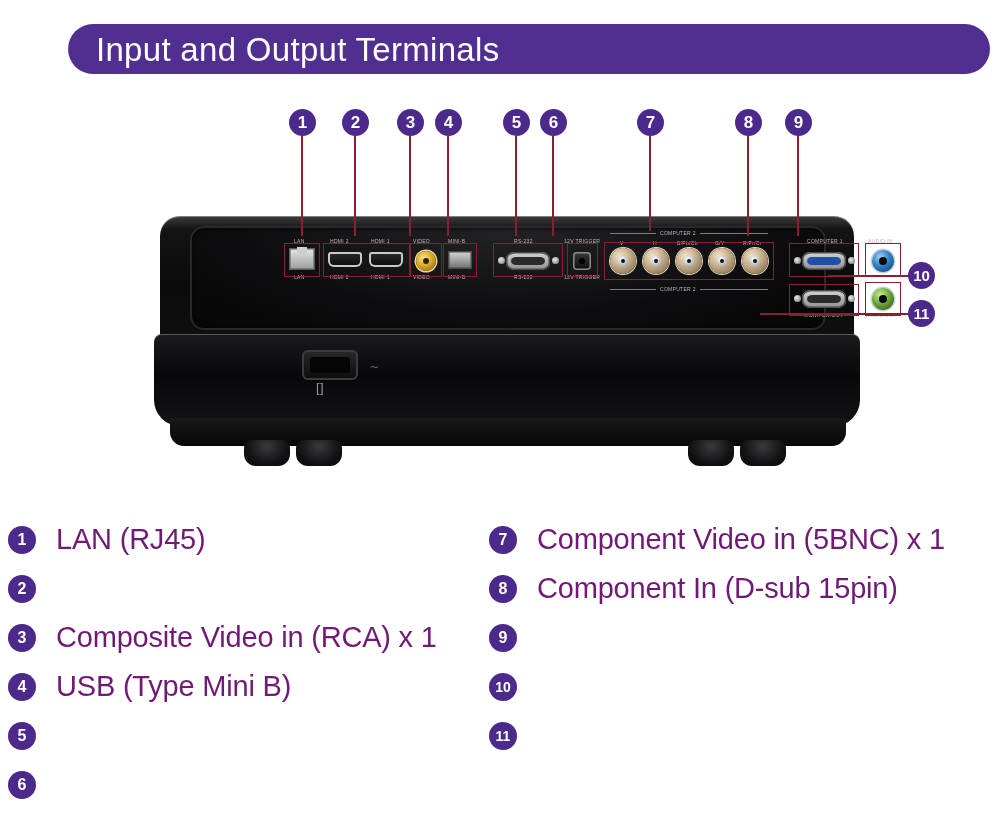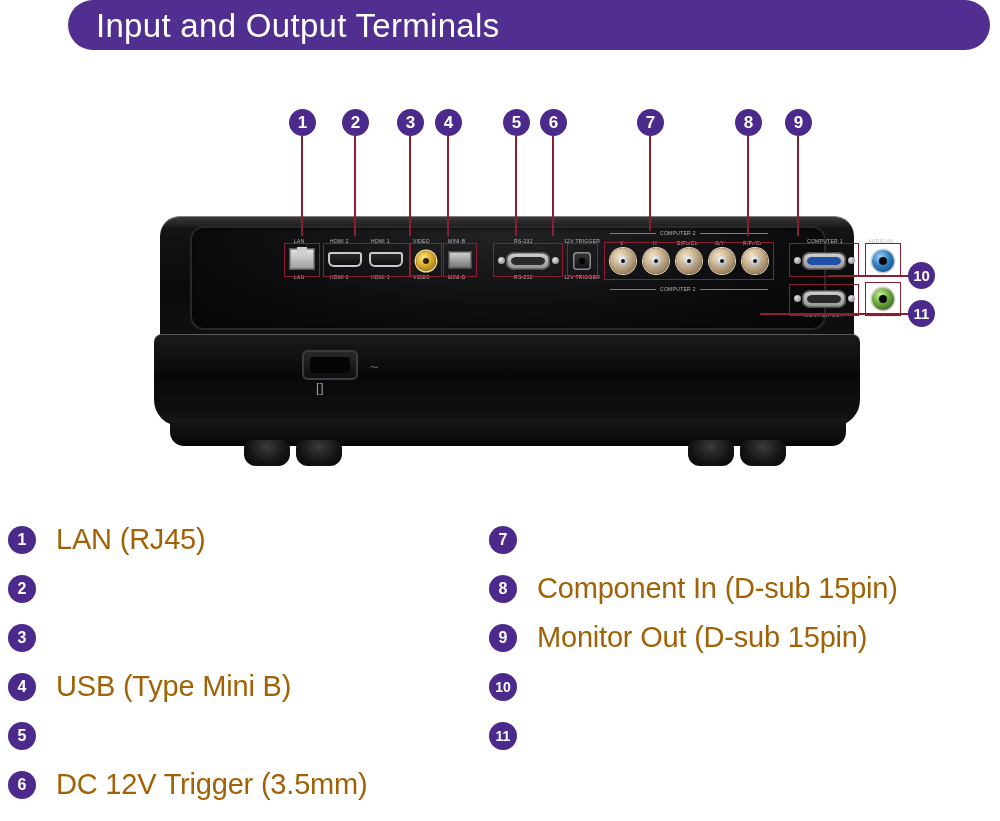--- a/index.html
+++ b/index.html
@@ -13,21 +13,21 @@
     position: relative;
     overflow: hidden;
     font-family: "Liberation Sans", sans-serif;
     -webkit-font-smoothing: antialiased;
   }
 
   
   #title-banner {
     position: absolute;
     left: 68px;
-    top: 0;
+    top: 24px;
     width: 922px;
     height: 50px;
     background: #512f91;
     border-radius: 25px;
     display: flex;
     align-items: center;
   }
   #title-text {
     color: #ffffff;
     font-size: 33px;
@@ -281,21 +281,21 @@
     color: #fff;
     border-radius: 50%;
     display: flex; align-items: center; justify-content: center;
     font-size: 16px; font-weight: 700;
     flex: 0 0 auto;
   }
   .legend-row .badge-inline.wide { font-size: 14px; }
   .legend-row .legend-label {
     margin-left: 20px;
     font-size: 29px;
-    color: #a16207;
+    color: #701a75;
     white-space: nowrap;
     line-height: 1;
     letter-spacing: -0.2px;
   }
 </style>
 </head>
 <body>
 
 <div id="title-banner">
   <span id="title-text">Input and Output Terminals</span>
@@ -476,45 +476,45 @@
   <div class="legend-col" style="left:8px; width:480px;">
     <div class="legend-row">
       <span class="badge-inline">1</span>
       <span class="legend-label">LAN (RJ45)</span>
     </div>
     <div class="legend-row">
       <span class="badge-inline">2</span>
     </div>
     <div class="legend-row">
       <span class="badge-inline">3</span>
+      <span class="legend-label">Composite Video in (RCA) x 1</span>
     </div>
     <div class="legend-row">
       <span class="badge-inline">4</span>
       <span class="legend-label">USB (Type Mini B)</span>
     </div>
     <div class="legend-row">
       <span class="badge-inline">5</span>
     </div>
     <div class="legend-row">
       <span class="badge-inline">6</span>
-      <span class="legend-label">DC 12V Trigger (3.5mm)</span>
     </div>
   </div>
 
   <div class="legend-col" style="left:489px; width:500px;">
     <div class="legend-row">
       <span class="badge-inline">7</span>
+      <span class="legend-label">Component Video in (5BNC) x 1</span>
     </div>
     <div class="legend-row">
       <span class="badge-inline">8</span>
       <span class="legend-label">Component In (D-sub 15pin)</span>
     </div>
     <div class="legend-row">
       <span class="badge-inline">9</span>
-      <span class="legend-label">Monitor Out (D-sub 15pin)</span>
     </div>
     <div class="legend-row">
       <span class="badge-inline wide">10</span>
     </div>
     <div class="legend-row">
       <span class="badge-inline wide">11</span>
     </div>
   </div>
 
 </div>

